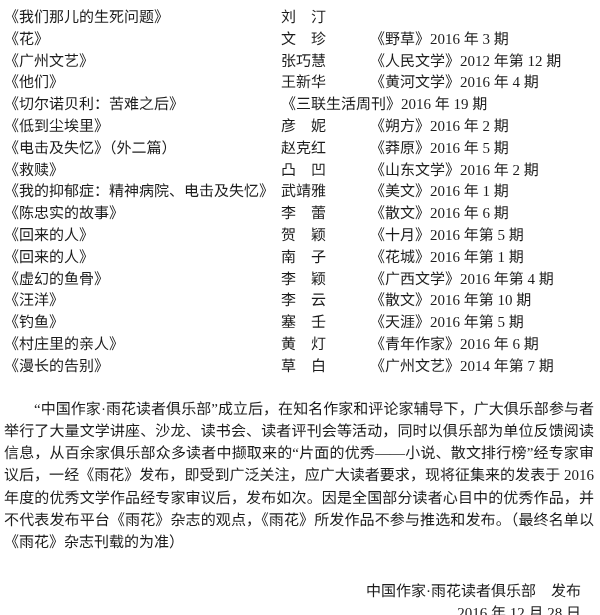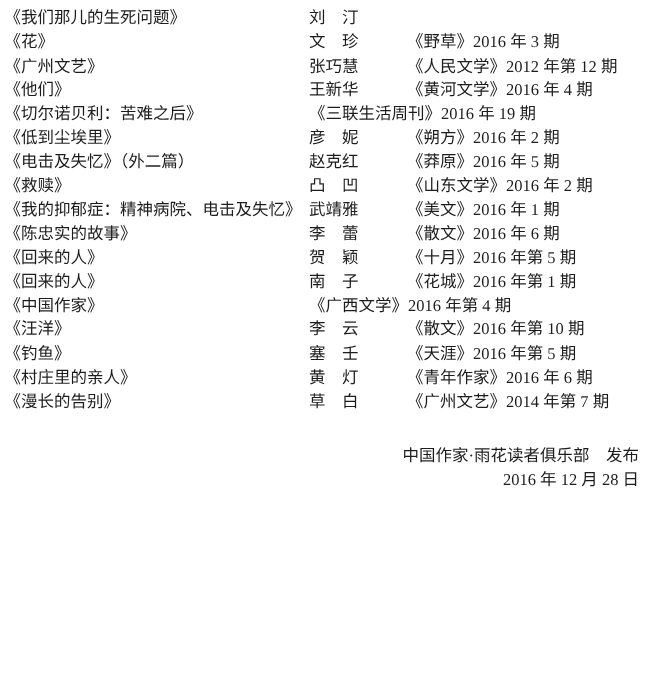--- a/index.html
+++ b/index.html
@@ -114,21 +114,22 @@
       <span class="cell-title">《回来的人》</span>
       <span class="cell-author">贺　颖</span>
       <span class="cell-pub">《十月》2016 年第 5 期</span>
     </div>
     <div class="ranking-row">
       <span class="cell-title">《回来的人》</span>
       <span class="cell-author">南　子</span>
       <span class="cell-pub">《花城》2016 年第 1 期</span>
     </div>
     <div class="ranking-row">
-      <span class="cell-title">《中国作家》</span>
+      <span class="cell-title">《虚幻的鱼骨》</span>
+      <span class="cell-author">李　颖</span>
       <span class="cell-pub">《广西文学》2016 年第 4 期</span>
     </div>
     <div class="ranking-row">
       <span class="cell-title">《汪洋》</span>
       <span class="cell-author">李　云</span>
       <span class="cell-pub">《散文》2016 年第 10 期</span>
     </div>
     <div class="ranking-row">
       <span class="cell-title">《钓鱼》</span>
       <span class="cell-author">塞　壬</span>
@@ -139,19 +140,20 @@
       <span class="cell-author">黄　灯</span>
       <span class="cell-pub">《青年作家》2016 年 6 期</span>
     </div>
     <div class="ranking-row">
       <span class="cell-title">《漫长的告别》</span>
       <span class="cell-author">草　白</span>
       <span class="cell-pub">《广州文艺》2014 年第 7 期</span>
     </div>
   </div>
 
+  <p class="announcement">“中国作家·雨花读者俱乐部”成立后，在知名作家和评论家辅导下，广大俱乐部参与者举行了大量文学讲座、沙龙、读书会、读者评刊会等活动，同时以俱乐部为单位反馈阅读信息，从百余家俱乐部众多读者中撷取来的“片面的优秀——小说、散文排行榜”经专家审议后，一经《雨花》发布，即受到广泛关注，应广大读者要求，现将征集来的发表于 2016 年度的优秀文学作品经专家审议后，发布如次。因是全国部分读者心目中的优秀作品，并不代表发布平台《雨花》杂志的观点，《雨花》所发作品不参与推选和发布。（最终名单以《雨花》杂志刊载的为准）</p>
 
   <div class="signature">
     <div>中国作家·雨花读者俱乐部　发布</div>
     <div>2016 年 12 月 28 日</div>
   </div>
 
 </div>
 
 </body></html>

